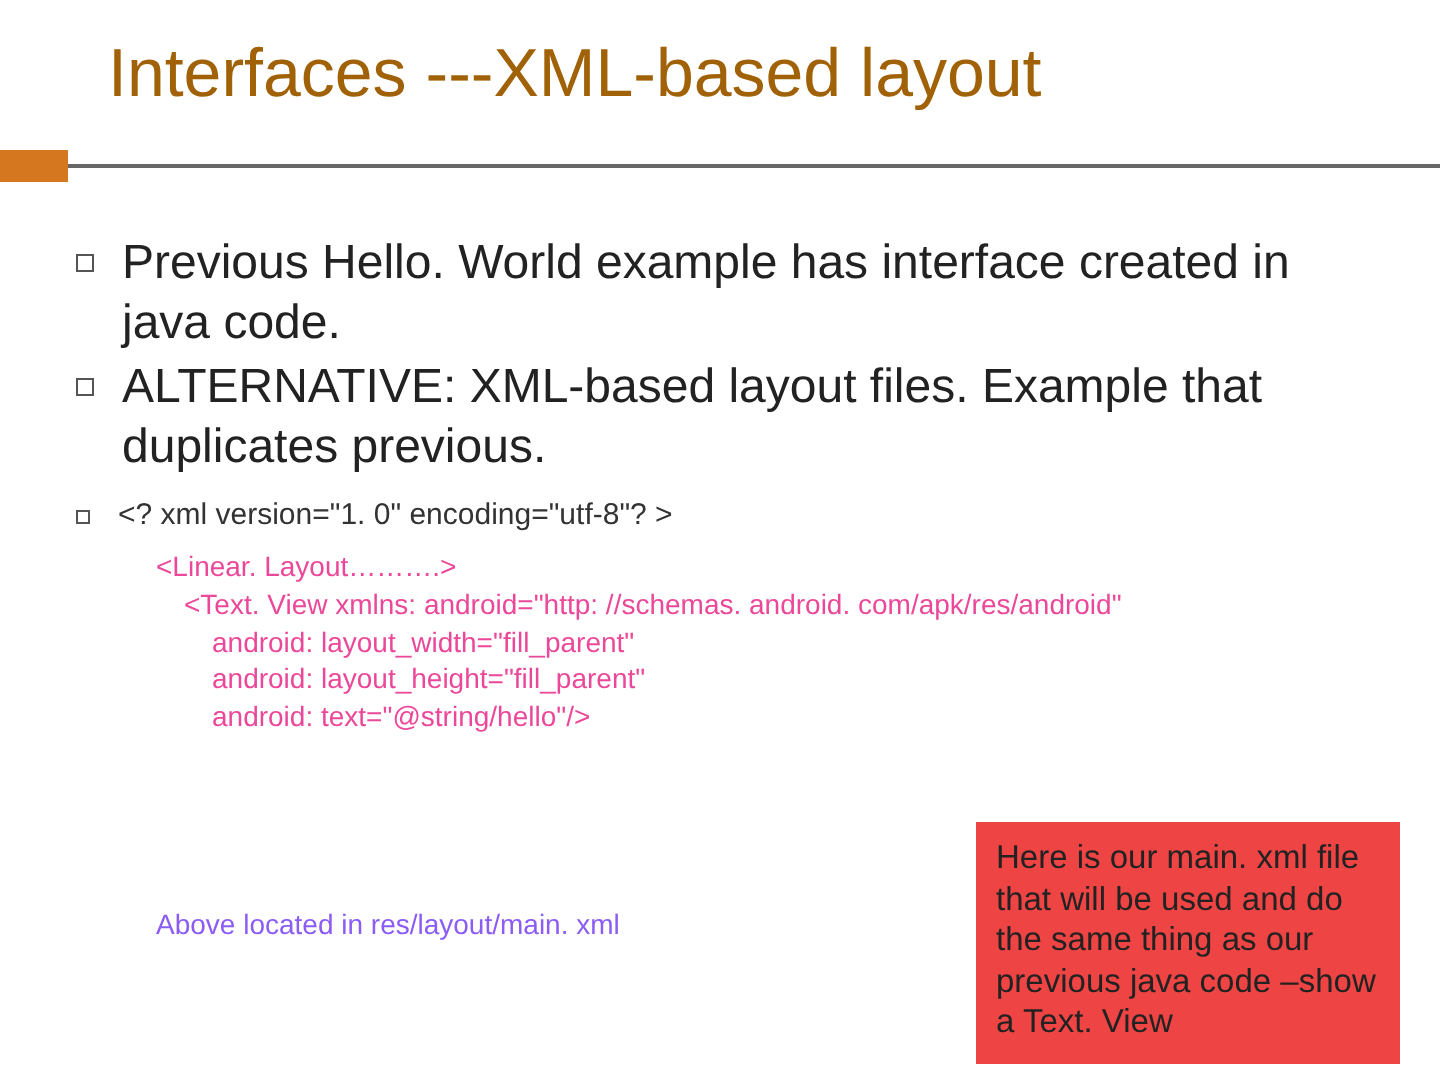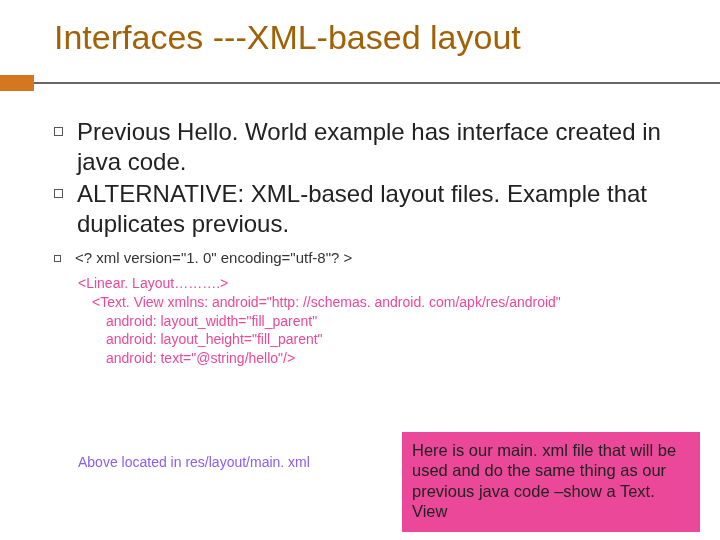--- a/index.html
+++ b/index.html
@@ -28,21 +28,21 @@
     background: #d4771f;
     flex-shrink: 0;
   }
   .accent-line {
     flex: 1;
     height: 2px;
     background: #666;
   }
   .bullets {
     margin-top: 26px;
-    padding-left: 54px;
+    padding-left: 38px;
     padding-right: 30px;
   }
   .bullet-row {
     display: flex;
     align-items: flex-start;
     margin-bottom: 2px;
   }
   .bullet-row.big { margin-bottom: 2px; }
   .sq {
     width: 9px;
@@ -82,22 +82,22 @@
     position: absolute;
     left: 78px;
     top: 454px;
     font-size: 14px;
     color: #8b5cf6;
   }
   .callout {
     position: absolute;
     right: 20px;
     bottom: 8px;
-    width: 298px;
-    background: #ec4899;
+    width: 212px;
+    background: #ef4444;
     color: #222;
     font-size: 16.5px;
     line-height: 1.25;
     padding: 8px 10px 10px 10px;
   }
 </style>
 </head>
 <body>
 
 <div class="title">Interfaces ---XML-based layout</div>

